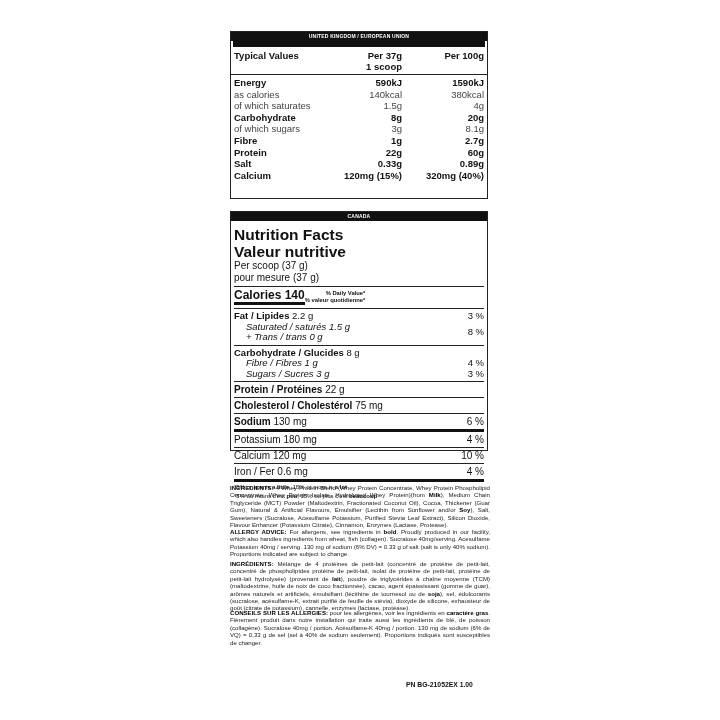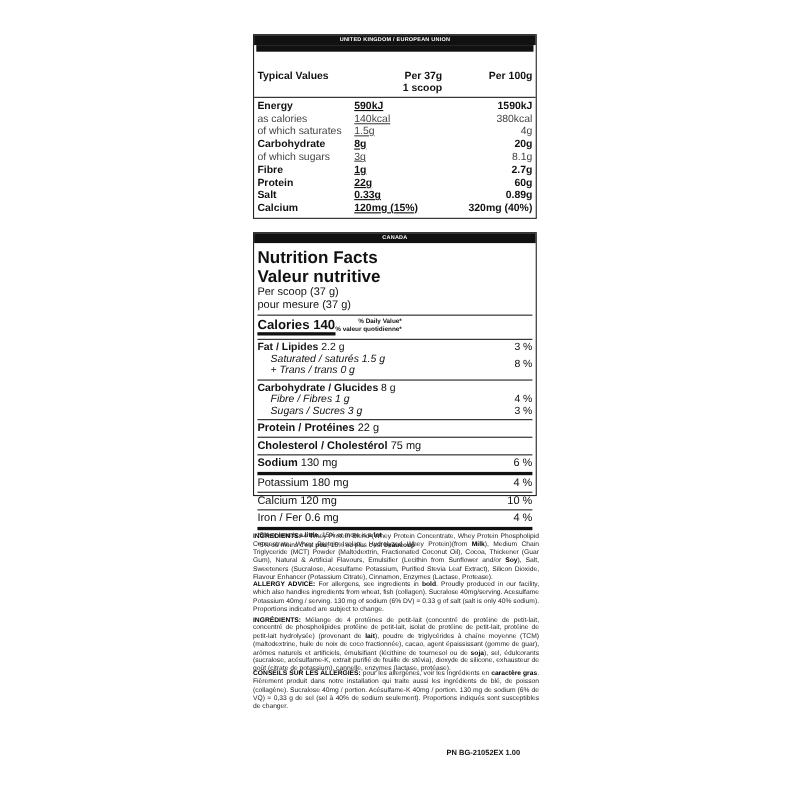--- a/index.html
+++ b/index.html
@@ -4,25 +4,25 @@
 <style>
   html, body { margin:0; padding:0; background:#ffffff; }
   body { width:720px; height:720px; position:relative; overflow:hidden; font-family:"Liberation Sans", sans-serif; color:#111; }
   .panel { position:absolute; left:230px; width:258px; border:1.5px solid #222; box-sizing:border-box; background:#fff; }
   .bar { background:#111; color:#fff; font-size:5px; font-weight:bold; text-align:center; height:9px; line-height:9px; letter-spacing:0.2px; }
   .uk { top:31px; height:168px; }
   .uk .title { font-size:15.5px; font-weight:bold; padding:1px 3px 0 3px; height:20px; line-height:20px; }
   .thick { height:6px; background:#111; margin:0 2px; }
   .uk .row { display:flex; font-size:9.5px; height:11.6px; line-height:11.6px; padding:0 3px; }
   .uk .row .n { flex:1; }
-  .uk .row .v1 { width:80px; text-align:left;text-decoration:underline; }
+  .uk .row .v1 { width:80px; text-align:right; }
   .uk .row .v2 { width:82px; text-align:right; }
   .uk .row.b { font-weight:bold; }
   .uk .row.s { color:#444; }
-  .uk .hdr { display:flex; font-size:9.5px; font-weight:bold; padding:17px 3px 0 3px; height:24px; line-height:11px; border-bottom:1px solid #222; margin-bottom:2px; }
+  .uk .hdr { display:flex; font-size:9.5px; font-weight:bold; padding:3px 3px 0 3px; height:24px; line-height:11px; border-bottom:1px solid #222; margin-bottom:2px; }
   .uk .hdr .n { flex:1; }
   .uk .hdr .v1 { width:80px; text-align:right; }
   .uk .hdr .v2 { width:82px; text-align:right; }
   .ca { top:211px; height:240px; }
   .ca .t1 { font-size:15.5px; font-weight:bold; padding:5px 3px 0 3px; line-height:17px; }
   .ca .serv { font-size:10px; line-height:12px; padding:0 3px; }
   .ca .rule { height:1px; background:#222; margin:0 3px; }
   .ca .rule2 { height:3px; background:#111; margin:0 3px; }
   .ca .calrow { display:flex; align-items:flex-start; padding:1px 3px 0 3px; height:17px; }
   .ca .cal { font-size:12px; font-weight:bold; border-bottom:3px solid #111; line-height:14px; }

